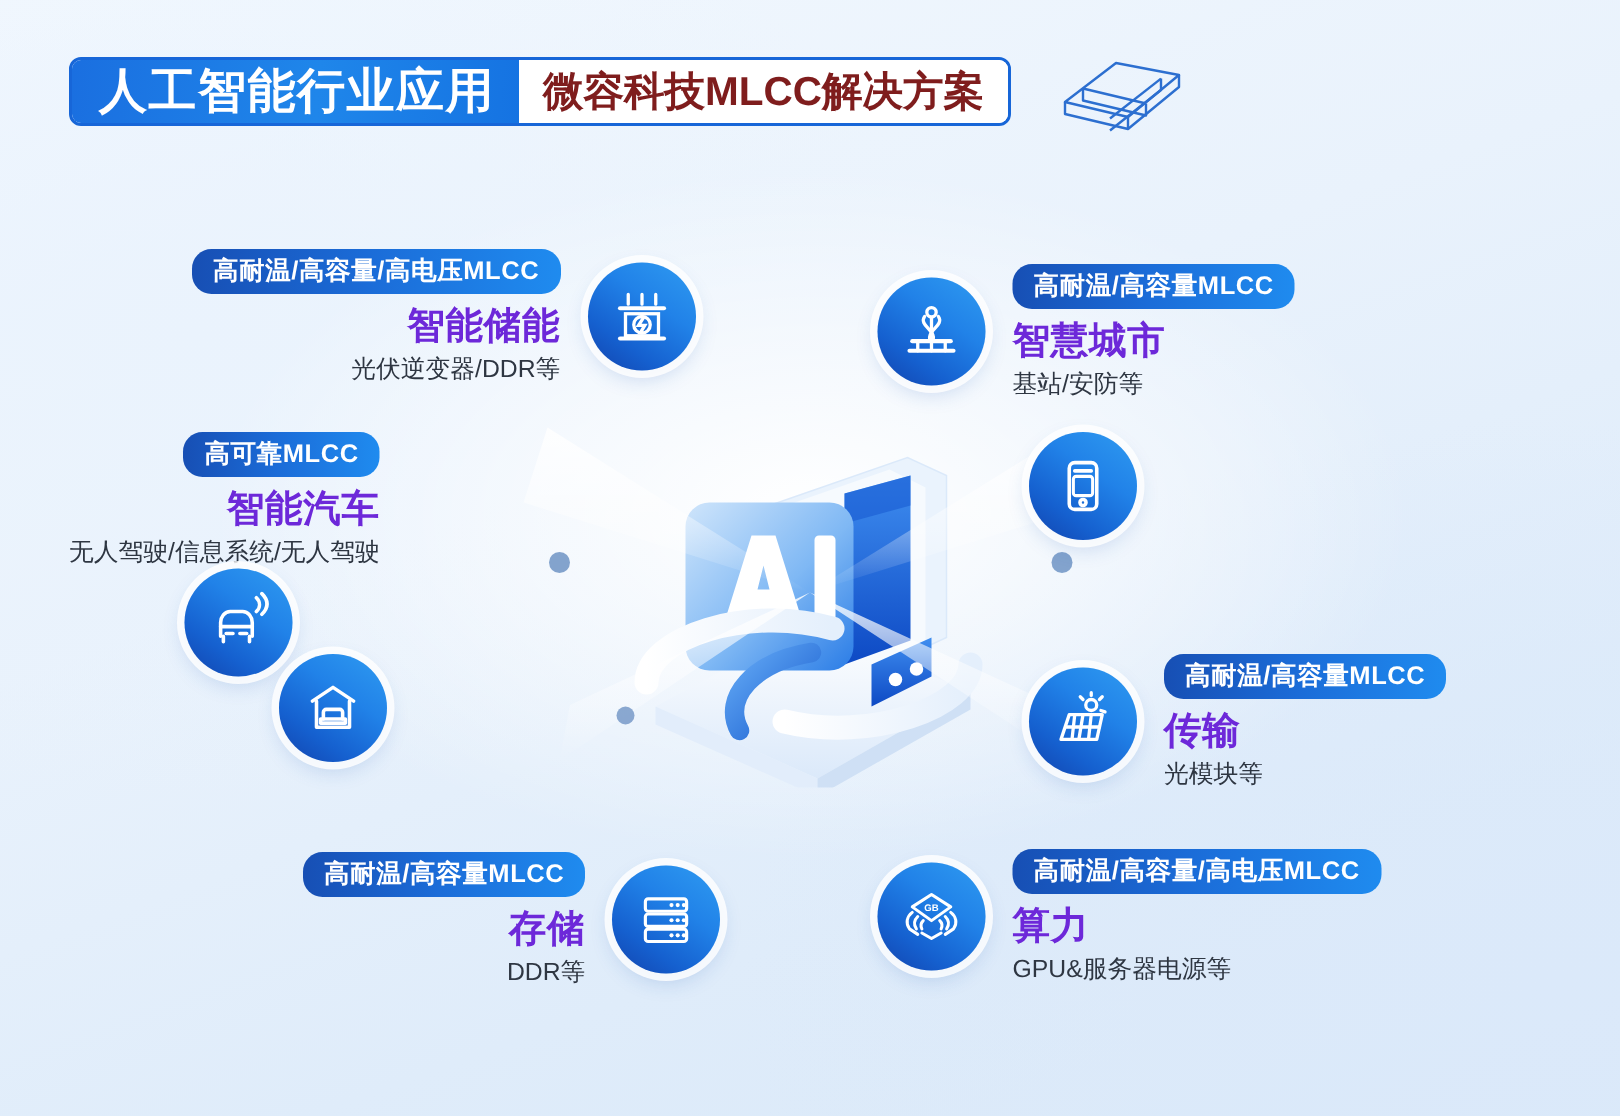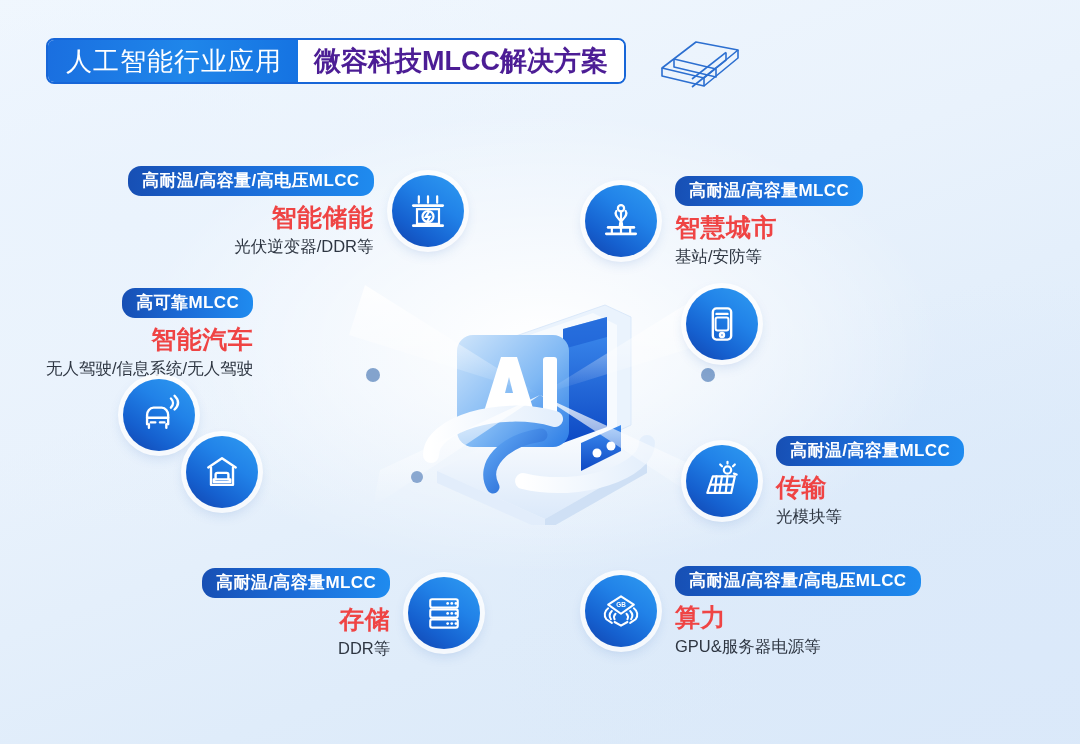--- a/index.html
+++ b/index.html
@@ -17,43 +17,43 @@
   
   .header-wrap { position:absolute; left:46px; top:30px; display:flex; align-items:center; gap:26px; }
   .header-bar {
     display:flex; align-items:stretch; height:46px;
     border:2px solid #1766d8; border-radius:8px; overflow:hidden;
     background:#ffffff;
   }
   .hdr-blue {
     background:linear-gradient(95deg,#1a6fe0 0%,#1f86ea 55%,#1573e2 100%);
     color:#fff; display:flex; align-items:center; padding:0 16px 0 18px;
-    font-size:26px; font-weight:normal; letter-spacing:1px; white-space:nowrap;
+    font-size:32px; font-weight:bold; letter-spacing:1px; white-space:nowrap;
   }
   .hdr-white {
-    background:#ffffff; color:#4c1d95; display:flex; align-items:center;
+    background:#ffffff; color:#7f1d1d; display:flex; align-items:center;
     padding:0 16px; font-size:27px; font-weight:bold; letter-spacing:0px; white-space:nowrap;
   }
   .chip-icon { width:96px; height:62px; }
 
   
   .item { position:absolute; display:flex; align-items:center; }
   .item .txt { display:flex; flex-direction:column; }
   .item.right-col .txt { align-items:flex-start; text-align:left; }
   .item.left-col  .txt { align-items:flex-end;  text-align:right; }
   .item.left-col  { flex-direction:row; }
 
   .tag {
     display:inline-block; color:#ffffff; font-weight:bold;
     font-size:17px; line-height:1; padding:6px 14px 7px; border-radius:13px;
     background:linear-gradient(90deg,#174fb4 0%,#1b6cd8 48%,#1f8bef 100%);
     white-space:nowrap; letter-spacing:.4px;
   }
   .title {
-    color:#ef4444; font-weight:bold; font-size:25px; line-height:1.15;
+    color:#6d28d9; font-weight:bold; font-size:25px; line-height:1.15;
     margin-top:7px; letter-spacing:.5px; white-space:nowrap;
   }
   .sub { color:#2e3642; font-size:16.5px; line-height:1.2; margin-top:5px; white-space:nowrap; }
 
   .circle {
     width:72px; height:72px; border-radius:50%; flex:none;
     background:linear-gradient(215deg,#2f9bf1 0%,#2182e8 38%,#1560cf 72%,#1243ad 100%);
     box-shadow:0 0 0 5px rgba(255,255,255,.82), 0 5px 14px rgba(30,90,180,.22);
     display:flex; align-items:center; justify-content:center;
   }

